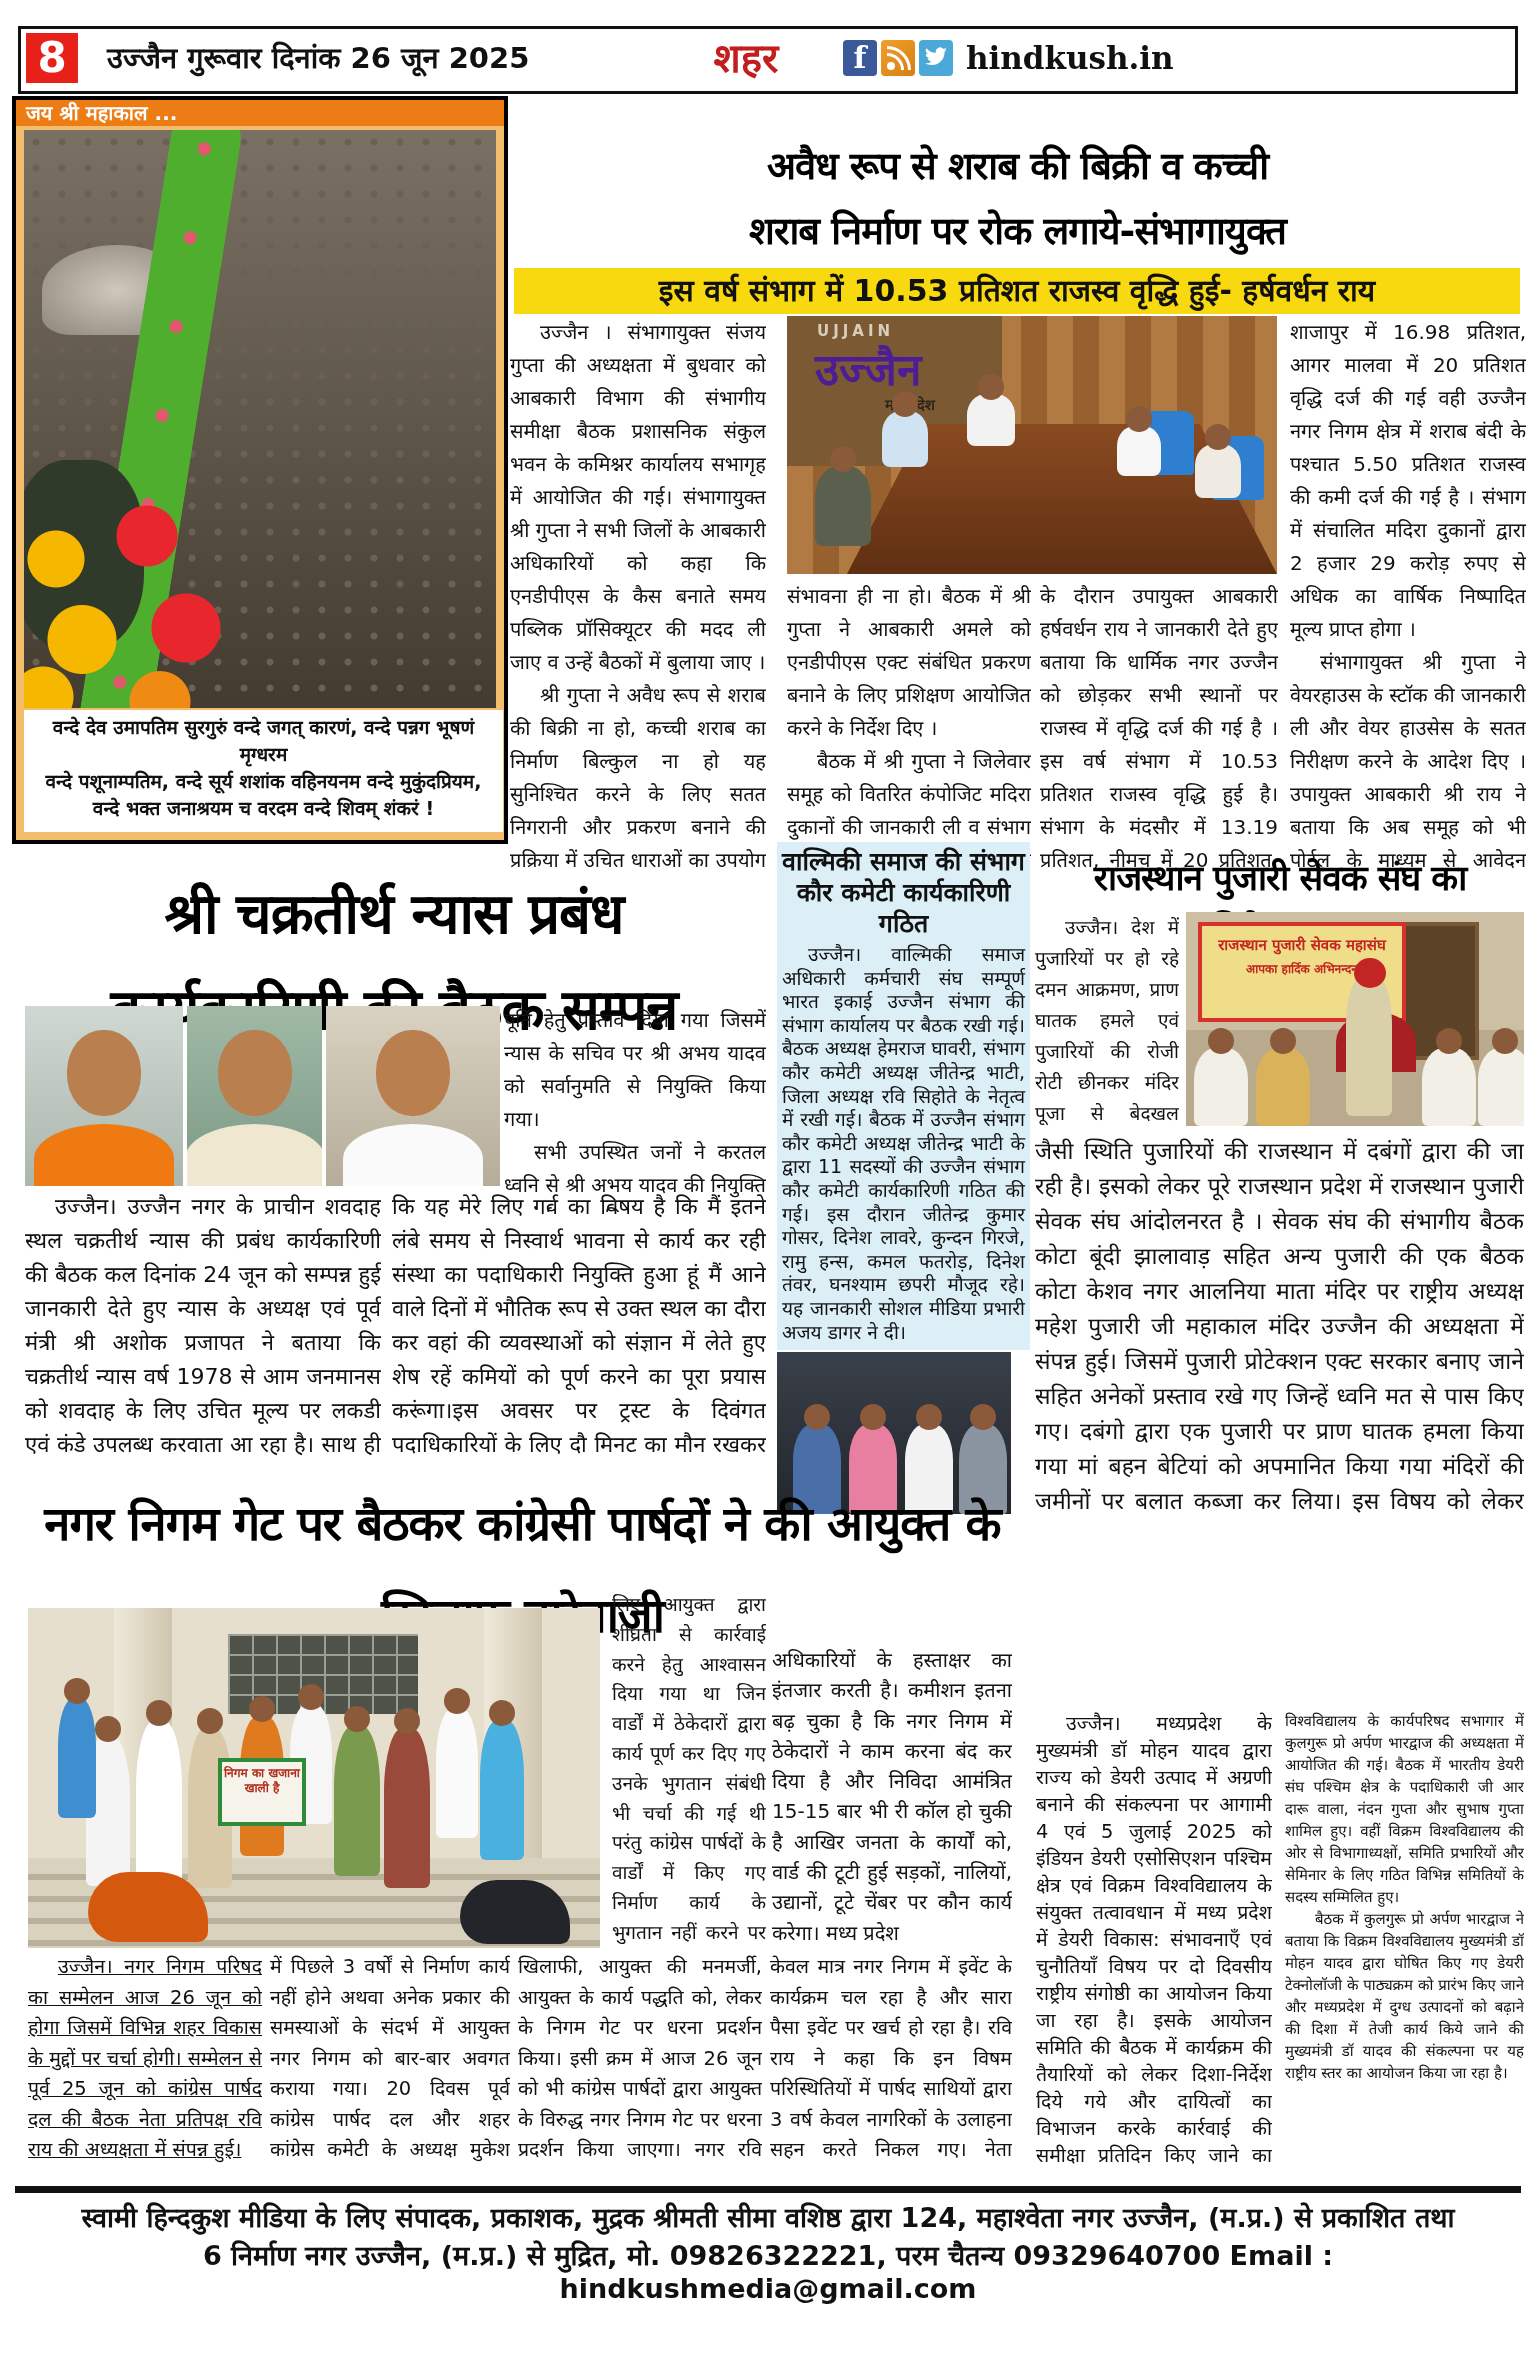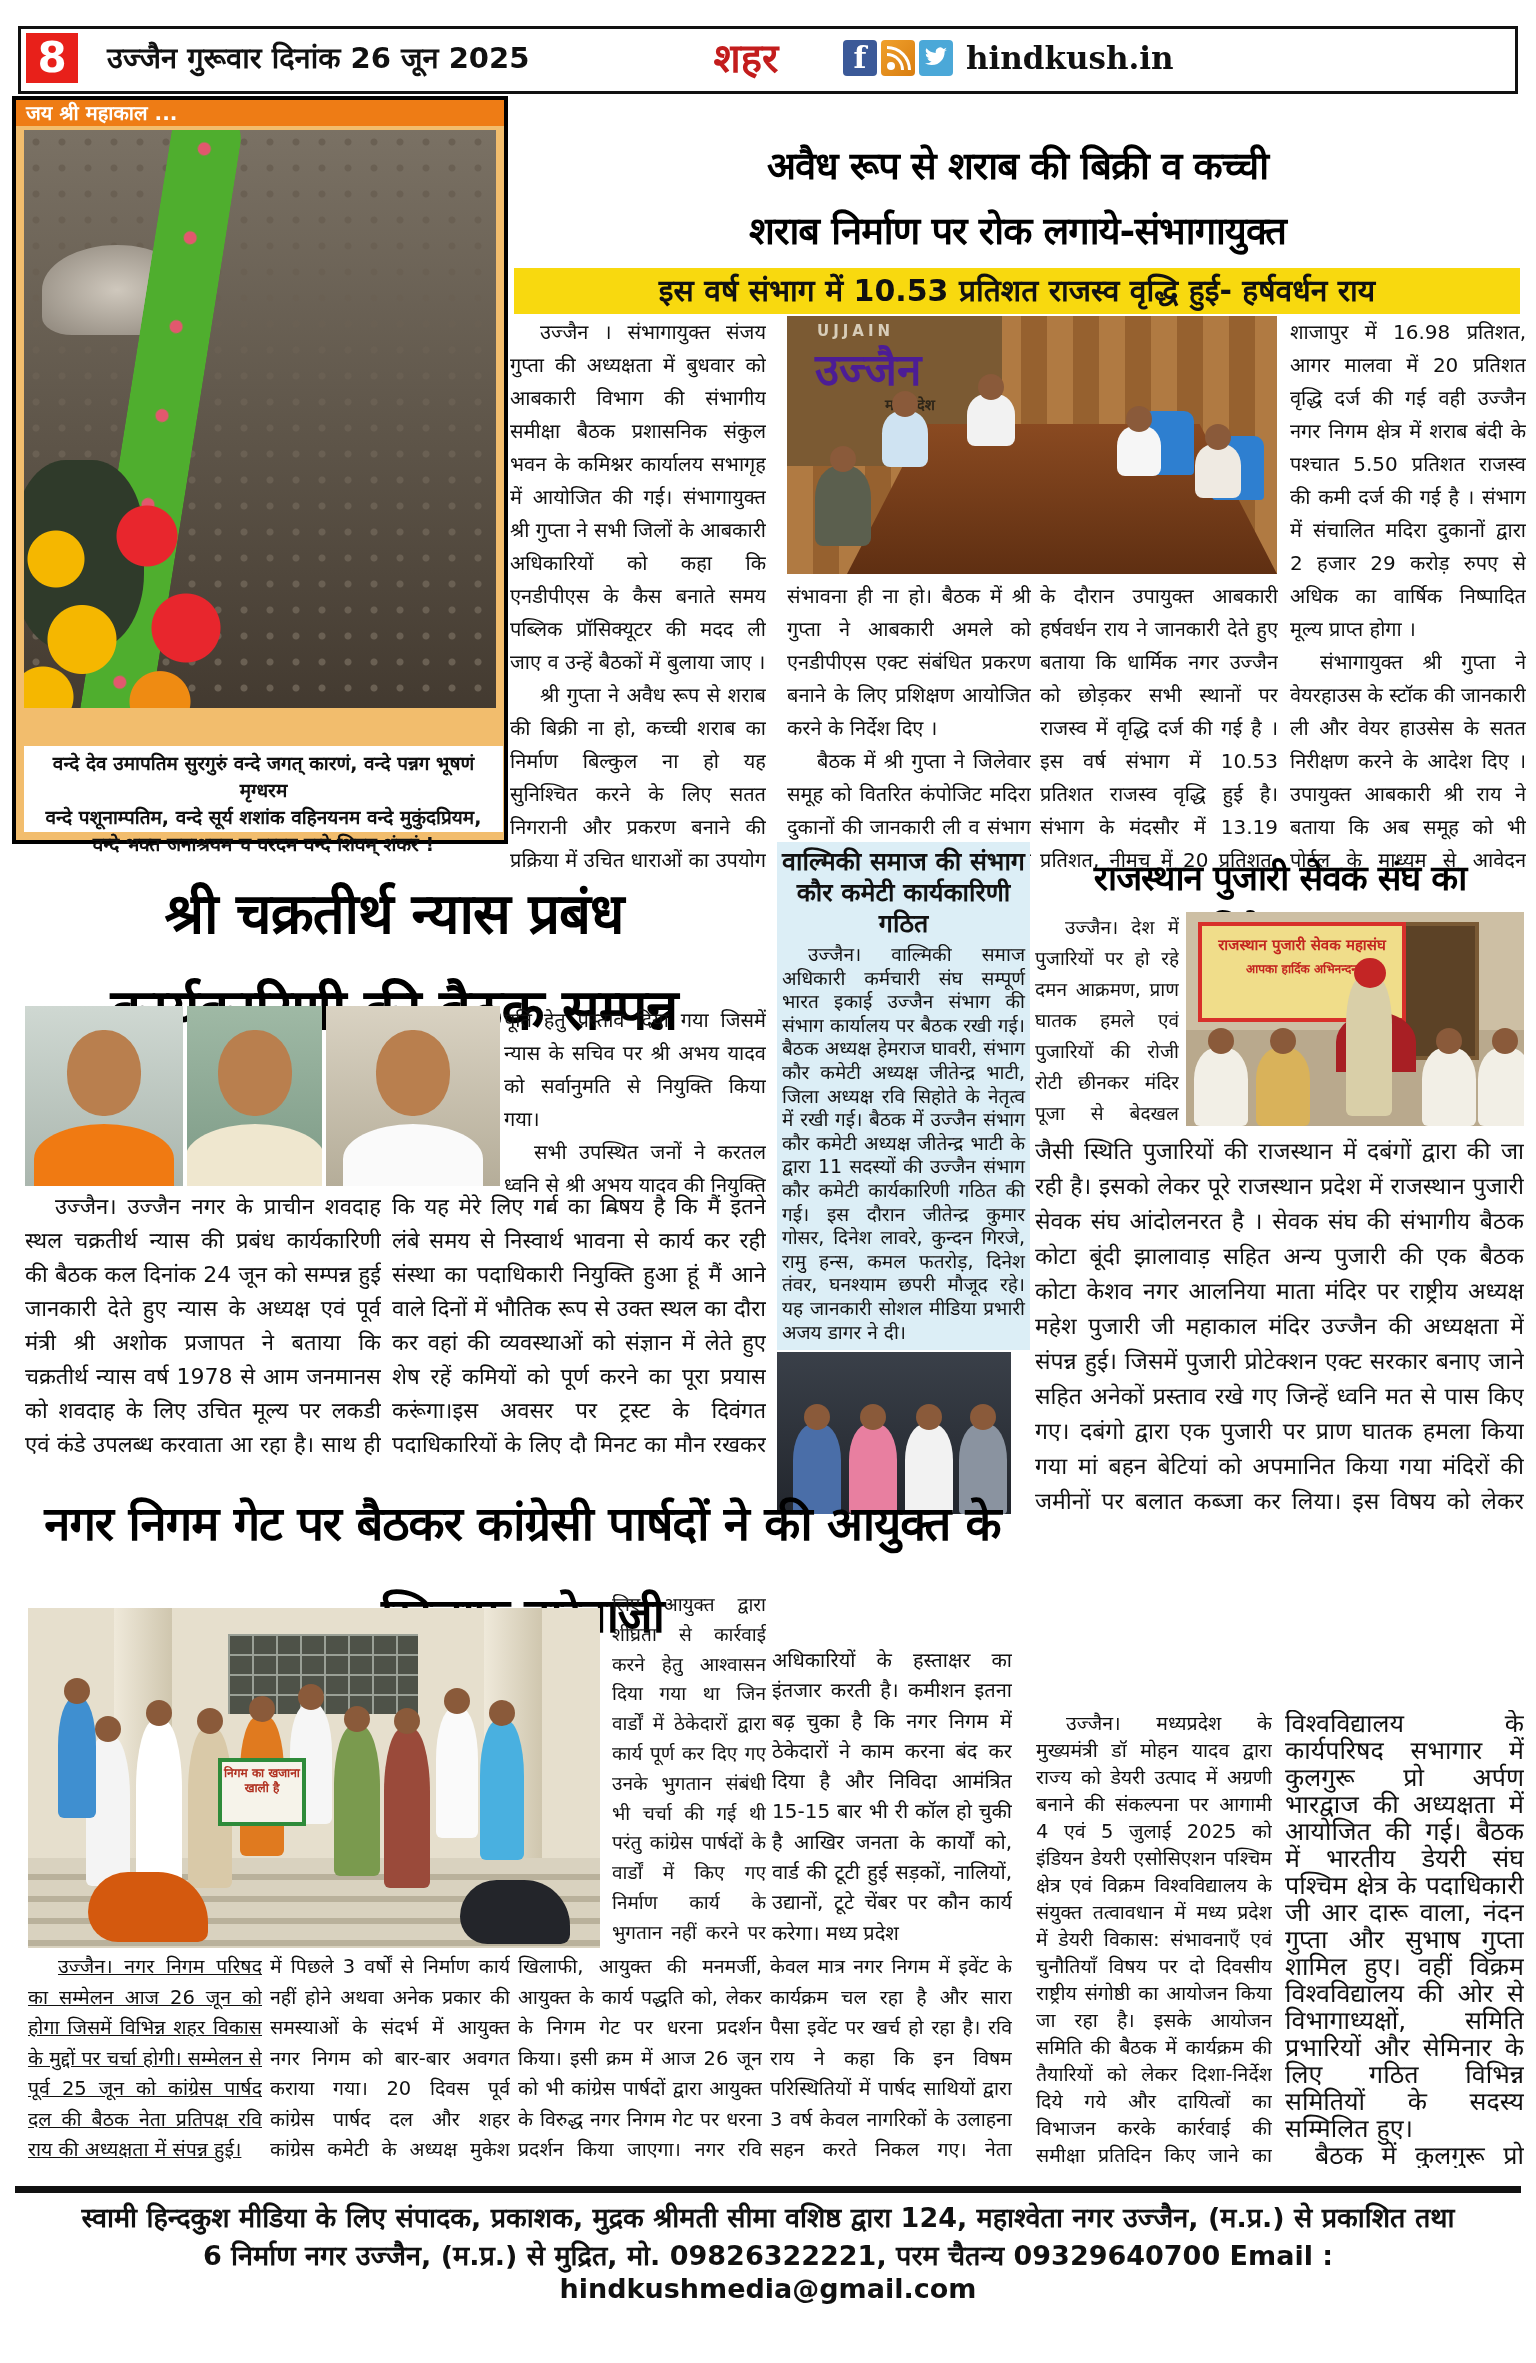--- a/index.html
+++ b/index.html
@@ -40,21 +40,21 @@
   .mk-marigold{position:absolute;left:-20px;top:360px;width:260px;height:230px;
      background:radial-gradient(circle at 20% 30%,#f5b700 28px,transparent 29px),
                 radial-gradient(circle at 55% 20%,#e8262d 30px,transparent 31px),
                 radial-gradient(circle at 30% 65%,#f5b700 34px,transparent 35px),
                 radial-gradient(circle at 70% 60%,#e8262d 34px,transparent 35px),
                 radial-gradient(circle at 15% 90%,#f5b700 30px,transparent 31px),
                 radial-gradient(circle at 60% 92%,#ef8b12 30px,transparent 31px);}
   .mk-crown{position:absolute;left:18px;top:115px;width:150px;height:90px;background:radial-gradient(#cfc8bd,#8d857a);
             border-radius:50% 50% 20% 20%;}
   .mk-face{position:absolute;left:-10px;top:330px;width:130px;height:190px;background:#2f3a2a;border-radius:40%;}
-  .mk-caption{position:absolute;left:8px;right:1px;bottom:8px;height:86px;background:#fff;padding:4px 6px;box-sizing:border-box;}
+  .mk-caption{position:absolute;left:8px;right:1px;bottom:8px;height:122px;background:#fff;padding:4px 6px;box-sizing:border-box;}
   .mk-caption p{margin:0;text-indent:0;text-align:center;font-size:19px;line-height:27px;font-weight:bold;}
   
   .headline{position:absolute;font-weight:bold;color:#000;text-align:center;white-space:pre-line;letter-spacing:-1px;}
   .col{position:absolute;font-size:20px;line-height:33px;text-align:justify;overflow:hidden;}
   .col p{margin:0;text-indent:30px;}
   .col.cont p:first-child{text-indent:0;}
   .photo{position:absolute;overflow:hidden;}
   .subhead{position:absolute;background:#f8d90f;font-weight:bold;text-align:center;}
   
   .wood{position:absolute;inset:0;background:repeating-linear-gradient(90deg,#b07a42 0 26px,#96612f 26px 52px);}
@@ -336,21 +336,21 @@
   <div class="col cont" style="left:518px;top:1952px;width:244px;height:214px;font-size:19.5px;line-height:30.5px;">
       <p>खिलाफी, आयुक्त की मनमर्जी, आयुक्त के कार्य पद्धति को, लेकर के निगम गेट पर धरना प्रदर्शन किया। इसी क्रम में आज 26 जून को भी कांग्रेस पार्षदों द्वारा आयुक्त के विरुद्ध नगर निगम गेट पर धरना प्रदर्शन किया जाएगा। नगर रवि राय ने आरोप लगाया कि निगम में बिना कमीशन के कोई कार्य नहीं हो रहा। अनेक फाइले महीने तक</p>
     </div>
   <div class="col cont" style="left:770px;top:1952px;width:242px;height:214px;font-size:19.5px;line-height:30.5px;">
       <p>केवल मात्र नगर निगम में इवेंट के कार्यक्रम चल रहा है और सारा पैसा इवेंट पर खर्च हो रहा है। रवि राय ने कहा कि इन विषम परिस्थितियों में पार्षद साथियों द्वारा 3 वर्ष केवल नागरिकों के उलाहना सहन करते निकल गए। नेता प्रतिपक्ष रवि राय ने कहा कि नगर निगम के किए गए भुगतानों की जांच होना चाहिए।</p>
     </div>
 
   <div class="col" style="left:1036px;top:1710px;width:236px;height:458px;font-size:19.5px;line-height:27px;">
       <p>उज्जैन। मध्यप्रदेश के मुख्यमंत्री डॉ मोहन यादव द्वारा राज्य को डेयरी उत्पाद में अग्रणी बनाने की संकल्पना पर आगामी 4 एवं 5 जुलाई 2025 को इंडियन डेयरी एसोसिएशन पश्चिम क्षेत्र एवं विक्रम विश्वविद्यालय के संयुक्त तत्वावधान में  मध्य प्रदेश में डेयरी विकास: संभावनाएँ एवं चुनौतियाँ विषय पर दो दिवसीय राष्ट्रीय संगोष्ठी का आयोजन किया जा रहा है। इसके आयोजन समिति की बैठक में कार्यक्रम की तैयारियों को लेकर दिशा-निर्देश दिये गये और दायित्वों का विभाजन करके कार्रवाई की समीक्षा प्रतिदिन किए जाने का निर्धारण किया गया।</p>
     </div>
-  <div class="col cont" style="left:1285px;top:1710px;width:239px;height:458px;font-size:25px;line-height:27px;">
+  <div class="col cont" style="left:1285px;top:1710px;width:239px;height:458px;font-size:15px;line-height:22px;">
       <p>विश्वविद्यालय के कार्यपरिषद सभागार में कुलगुरू प्रो अर्पण भारद्वाज की अध्यक्षता में आयोजित की गई। बैठक में भारतीय डेयरी संघ पश्चिम क्षेत्र के पदाधिकारी जी आर दारू वाला, नंदन गुप्ता और सुभाष गुप्ता शामिल हुए। वहीं विक्रम विश्वविद्यालय की ओर से विभागाध्यक्षों, समिति प्रभारियों और सेमिनार के लिए गठित विभिन्न समितियों के सदस्य सम्मिलित हुए।</p>
       <p>बैठक में कुलगुरू प्रो अर्पण भारद्वाज ने बताया कि विक्रम विश्वविद्यालय मुख्यमंत्री डॉ मोहन यादव द्वारा घोषित किए गए डेयरी टेक्नोलॉजी के पाठ्यक्रम को प्रारंभ किए जाने और मध्यप्रदेश में दुग्ध उत्पादनों को बढ़ाने की दिशा में तेजी कार्य किये जाने की मुख्यमंत्री डॉ यादव की संकल्पना पर यह राष्ट्रीय स्तर का आयोजन किया जा रहा है।</p>
     </div>
 
   <div class="footer-rule"></div>
   <div class="footer-line" style="top:2198px;">स्वामी हिन्दकुश मीडिया के लिए संपादक, प्रकाशक, मुद्रक श्रीमती सीमा वशिष्ठ द्वारा 124, महाश्वेता नगर उज्जैन, (म.प्र.) से प्रकाशित तथा</div>
   <div class="footer-line" style="top:2236px;">6 निर्माण नगर उज्जैन, (म.प्र.) से मुद्रित, मो. 09826322221, परम चैतन्य 09329640700  Email : hindkushmedia@gmail.com</div>
 
 </div>
 

